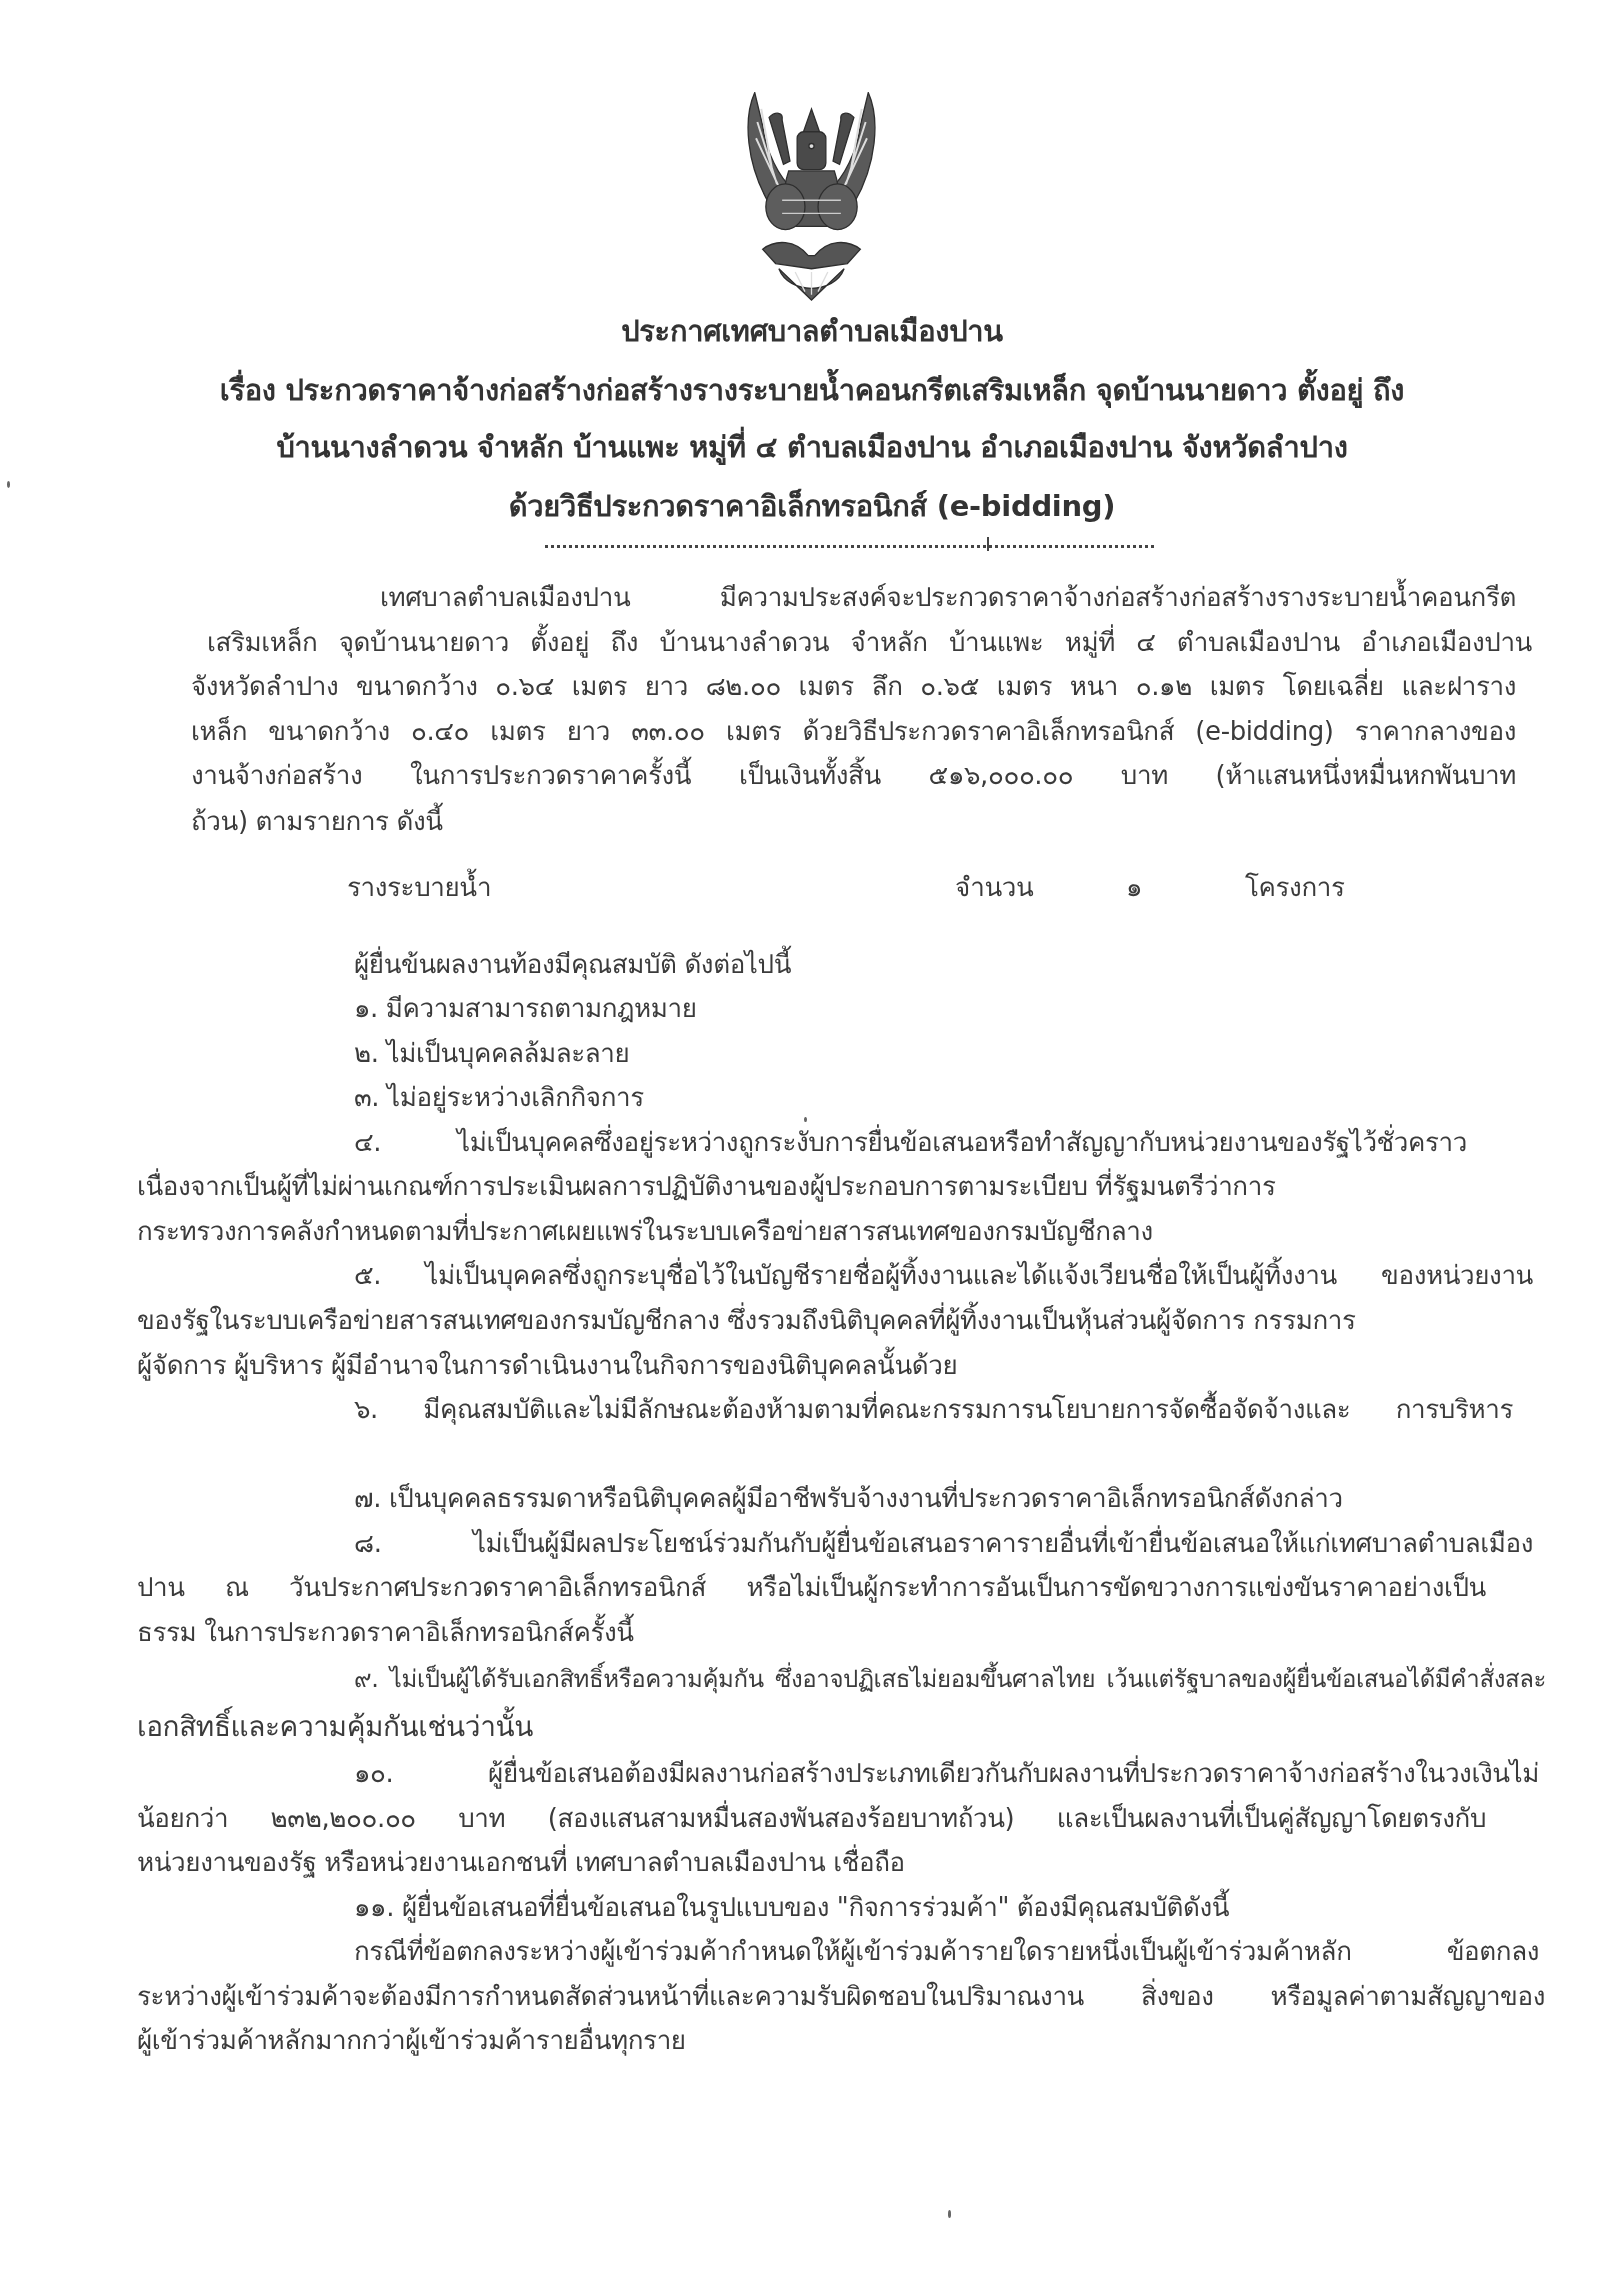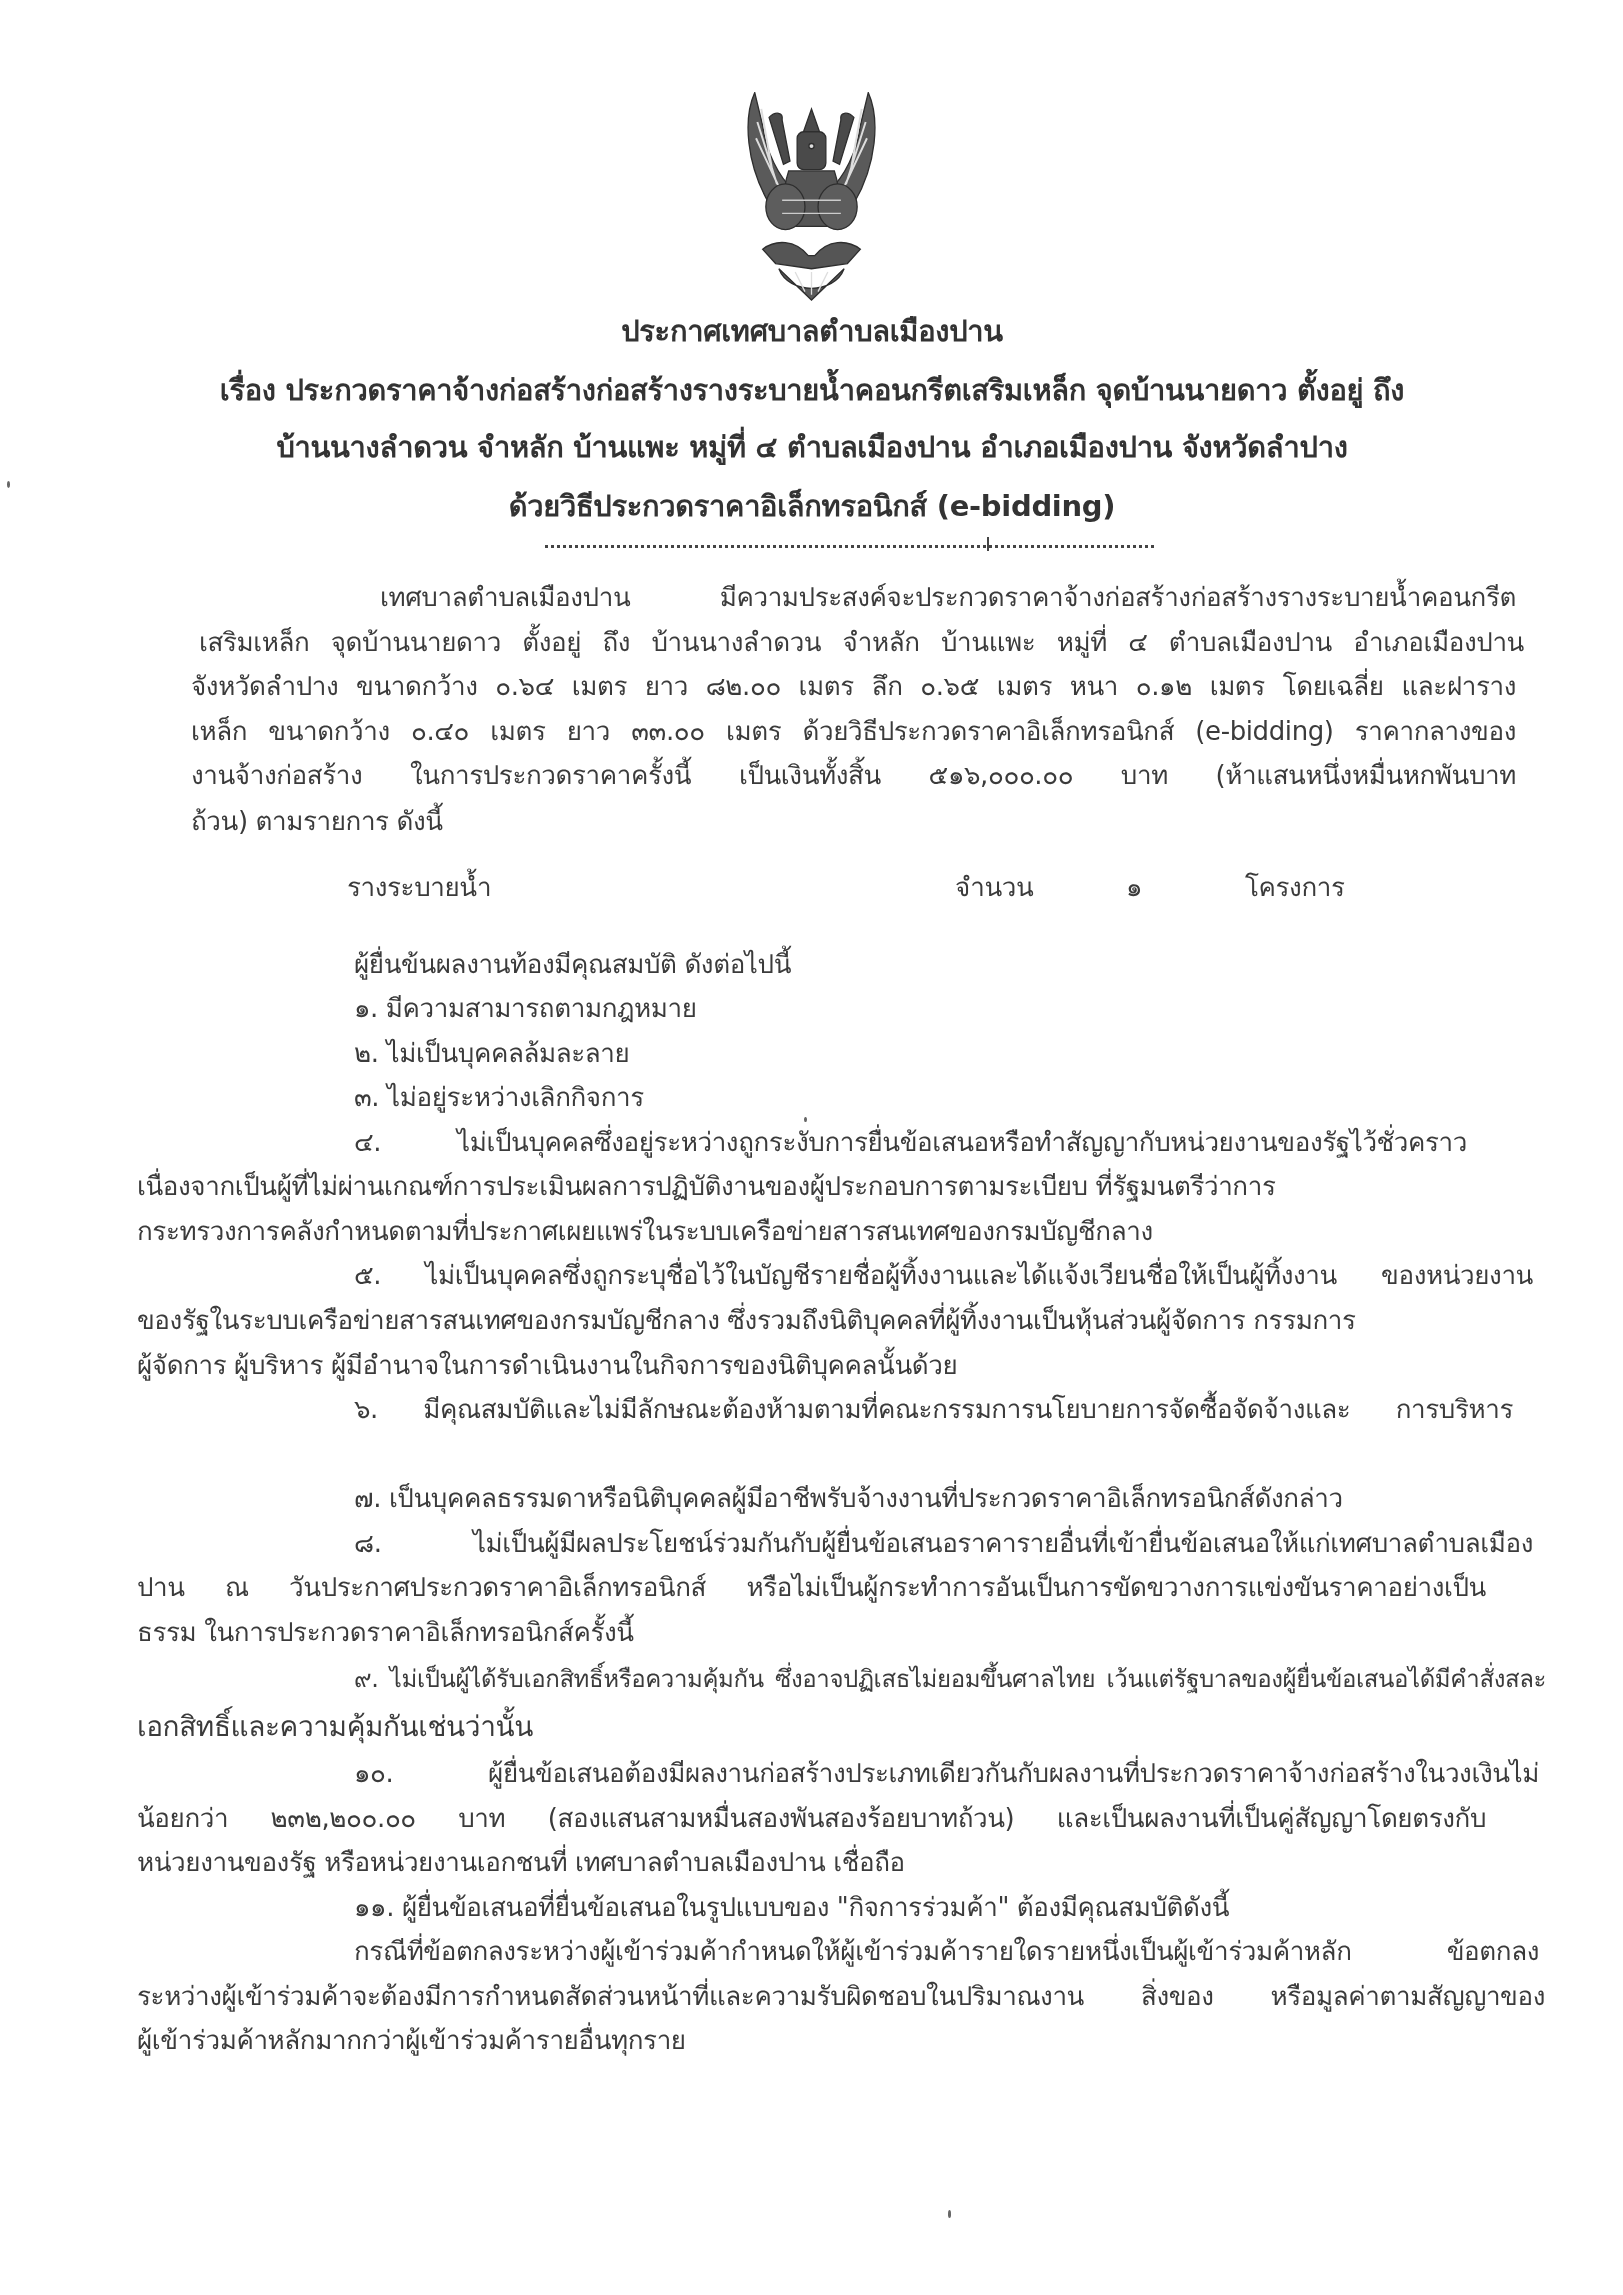--- a/index.html
+++ b/index.html
@@ -62,21 +62,21 @@
 
   <div class="title-line" style="top:308px;">ประกาศเทศบาลตำบลเมืองปาน</div>
   <div class="title-line" style="top:367px;">เรื่อง ประกวดราคาจ้างก่อสร้างก่อสร้างรางระบายน้ำคอนกรีตเสริมเหล็ก จุดบ้านนายดาว ตั้งอยู่ ถึง</div>
   <div class="title-line" style="top:424px;">บ้านนางลำดวน จำหลัก บ้านแพะ หมู่ที่ ๔ ตำบลเมืองปาน อำเภอเมืองปาน จังหวัดลำปาง</div>
   <div class="title-line" style="top:483px;">ด้วยวิธีประกวดราคาอิเล็กทรอนิกส์ (e-bidding)</div>
 
   <div class="divider"></div>
   <div class="divider-tick"></div>
 
   <div class="line justify" style="left:380px; width:1136px; top:576px;">เทศบาลตำบลเมืองปาน มีความประสงค์จะประกวดราคาจ้างก่อสร้างก่อสร้างรางระบายน้ำคอนกรีต</div>
-  <div class="line justify" style="left:199px; width:1325px; top:621px;">เสริมเหล็ก จุดบ้านนายดาว ตั้งอยู่ ถึง บ้านนางลำดวน จำหลัก บ้านแพะ หมู่ที่ ๔ ตำบลเมืองปาน อำเภอเมืองปาน</div>
+  <div class="line justify" style="left:207px; width:1325px; top:621px;">เสริมเหล็ก จุดบ้านนายดาว ตั้งอยู่ ถึง บ้านนางลำดวน จำหลัก บ้านแพะ หมู่ที่ ๔ ตำบลเมืองปาน อำเภอเมืองปาน</div>
   <div class="line justify" style="left:191px; width:1325px; top:665px;">จังหวัดลำปาง ขนาดกว้าง ๐.๖๔ เมตร ยาว ๘๒.๐๐ เมตร ลึก ๐.๖๕ เมตร หนา ๐.๑๒ เมตร โดยเฉลี่ย และฝาราง</div>
   <div class="line justify" style="left:191px; width:1325px; top:710px;">เหล็ก ขนาดกว้าง ๐.๔๐ เมตร ยาว ๓๓.๐๐ เมตร ด้วยวิธีประกวดราคาอิเล็กทรอนิกส์ (e-bidding) ราคากลางของ</div>
   <div class="line justify" style="left:191px; width:1325px; top:754px;">งานจ้างก่อสร้าง ในการประกวดราคาครั้งนี้ เป็นเงินทั้งสิ้น ๕๑๖,๐๐๐.๐๐  บาท (ห้าแสนหนึ่งหมื่นหกพันบาท</div>
   <div class="line" style="left:191px; top:800px;">ถ้วน) ตามรายการ ดังนี้</div>
 
   <div class="line" style="left:347px; top:866px;">รางระบายน้ำ</div>
   <div class="line" style="left:955px; top:866px;">จำนวน</div>
   <div class="line" style="left:1126px; top:866px;">๑</div>
   <div class="line" style="left:1245px; top:866px;">โครงการ</div>
 

